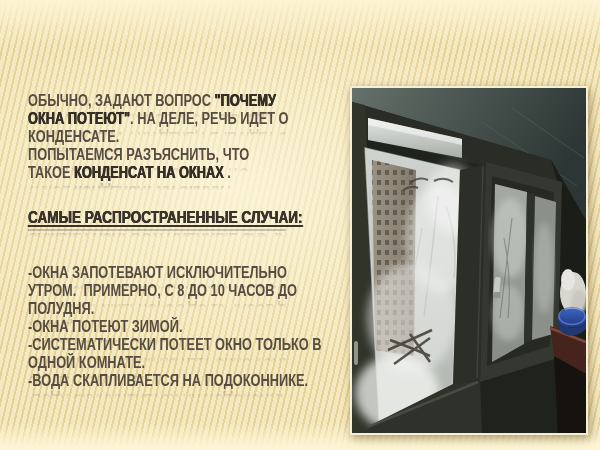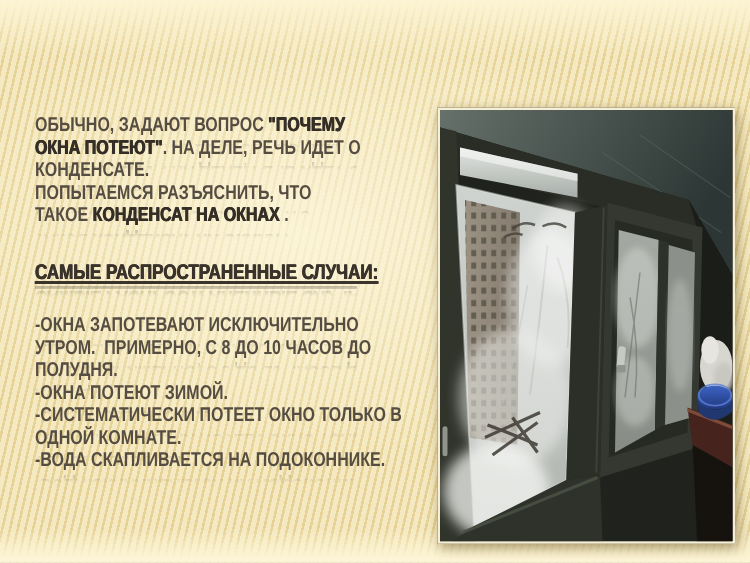--- a/index.html
+++ b/index.html
@@ -22,21 +22,21 @@
     -webkit-box-reflect:below 0 linear-gradient(rgba(0,0,0,0) 55%,rgba(0,0,0,.33));
   }
   .seg{font-weight:700;}
   .seg.bold{color:#342e27;text-shadow:.4px 0 0 #342e27,-.4px 0 0 #342e27;}
   .heading-line{
     font-size:17px;line-height:20px;color:#3a332b;
     text-shadow:.4px 0 0 #3a332b,-.4px 0 0 #3a332b;
     text-decoration:underline;text-decoration-thickness:2px;text-underline-offset:2px;
     margin-top:26px;
   }
-  .bullets{margin-top:24px;}
+  .bullets{margin-top:36px;}
   .photo{
     position:absolute;left:350px;top:86px;width:234px;height:345px;margin:0;
     border:2px solid #f7efd4;
     box-shadow:2px 3px 9px rgba(105,82,34,.55);
     background:#20231d;
   }
   .photo svg{display:block;}
 </style>
 </head>
 <body>

